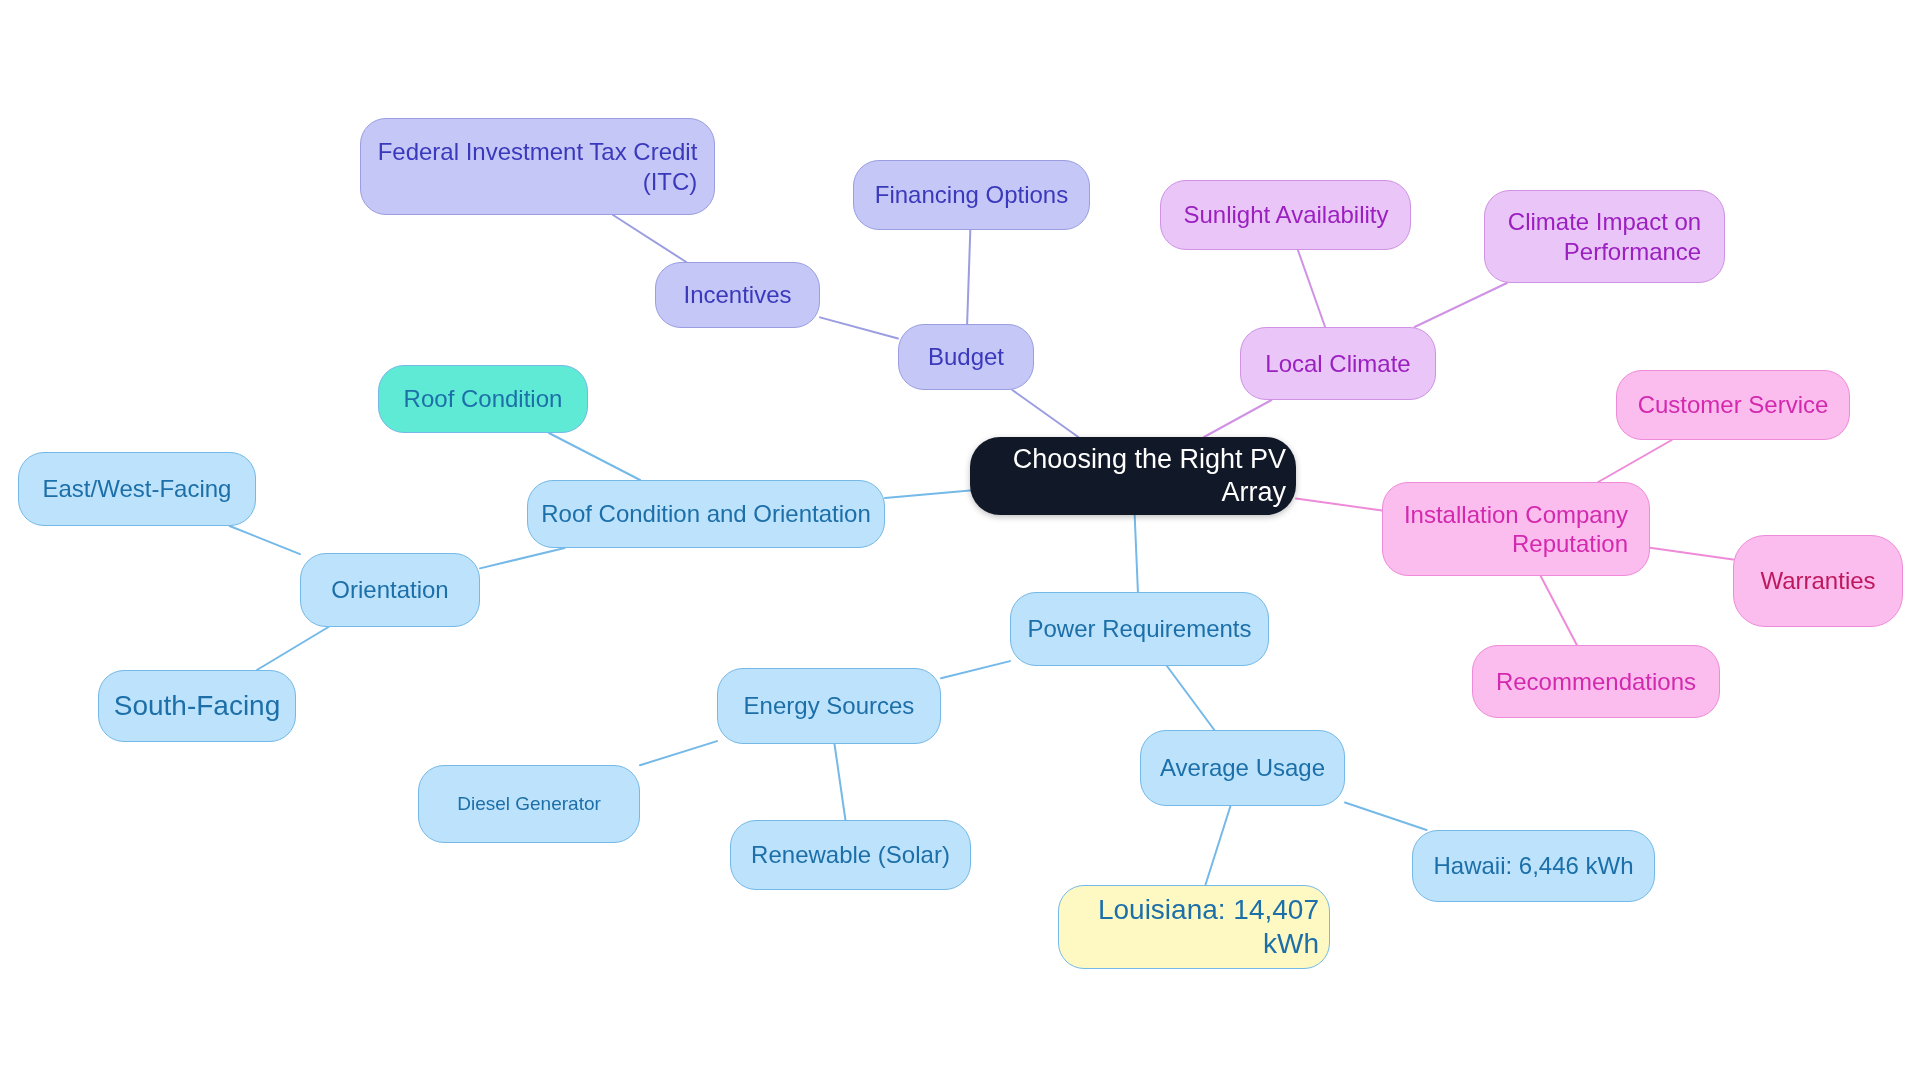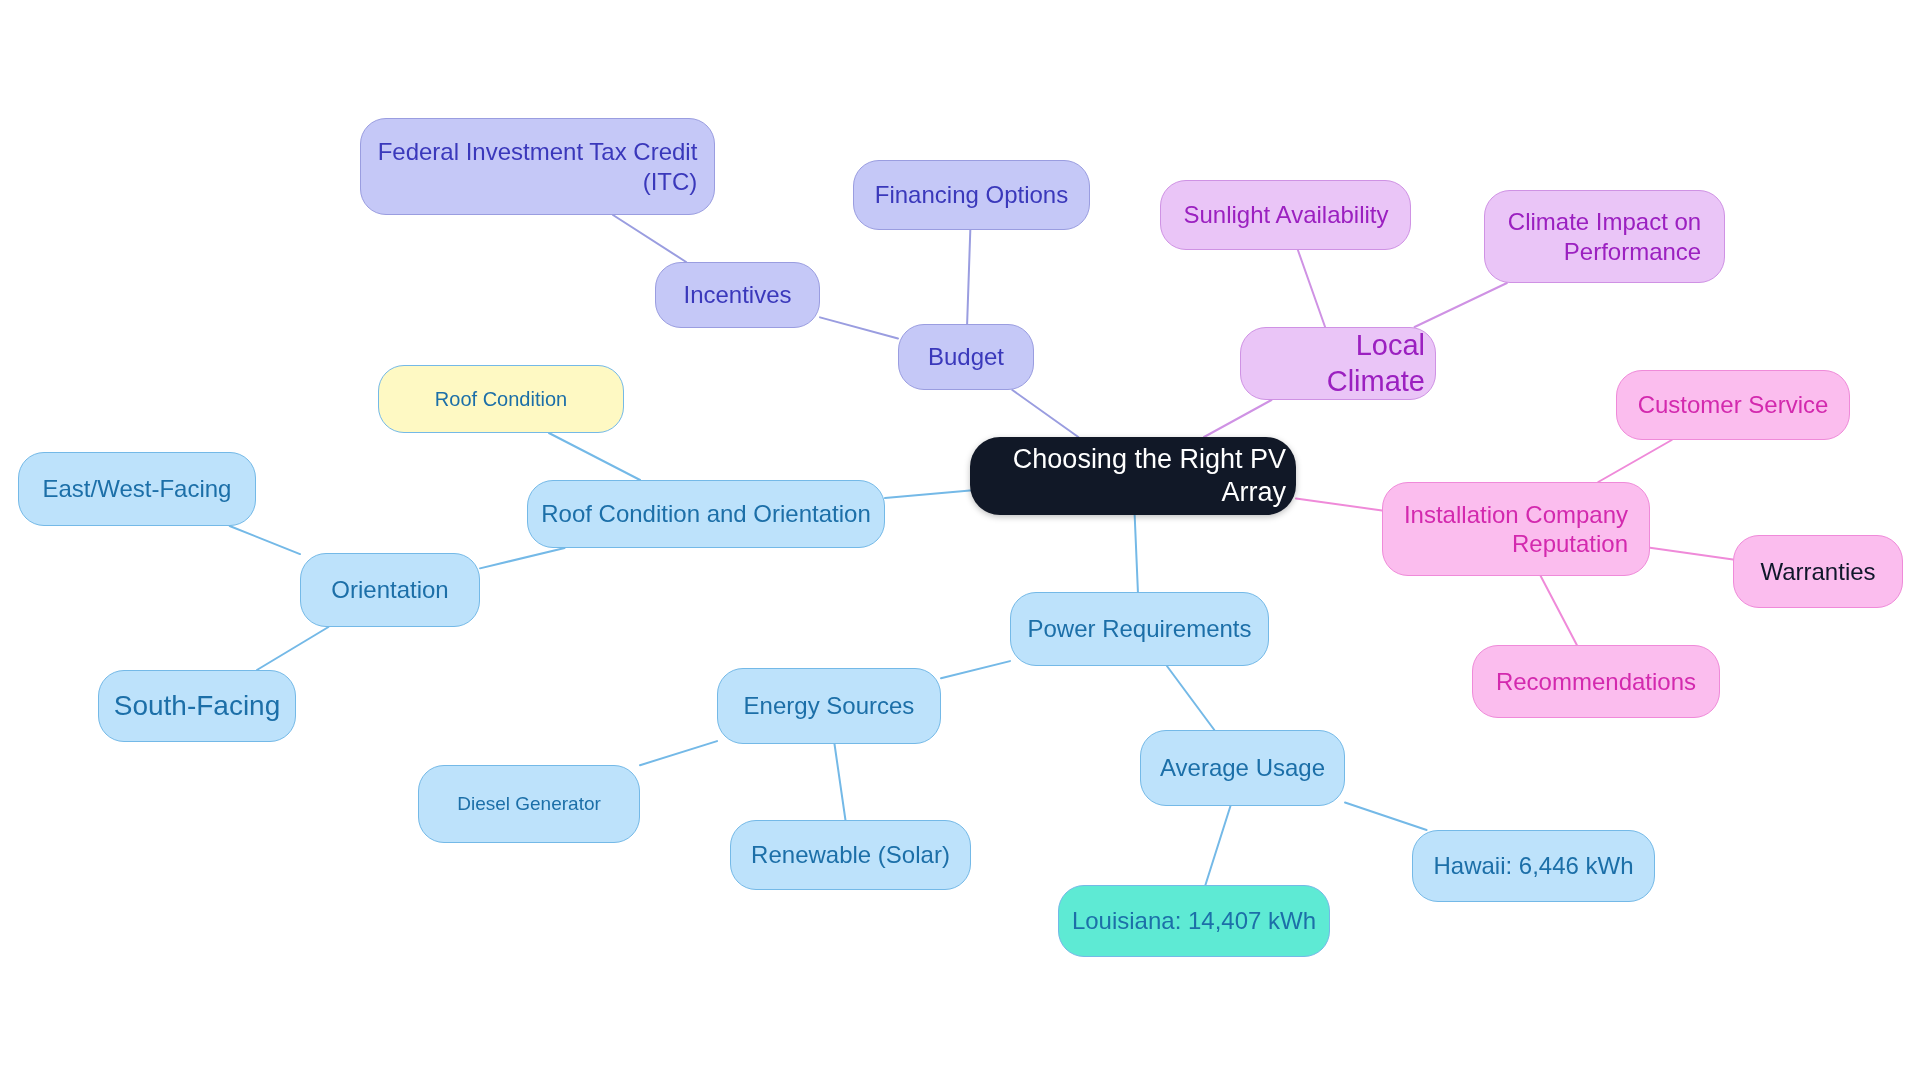--- a/index.html
+++ b/index.html
@@ -72,35 +72,35 @@
       <line x1="1230.454248366013" y1="806" x2="1205.4117647058824" y2="885" stroke="#74b9e7" stroke-width="2" stroke-linecap="round"></line>
       <line x1="1345" y1="802.5189003436426" x2="1426.6020408163265" y2="830" stroke="#74b9e7" stroke-width="2" stroke-linecap="round"></line>
     </svg>
   <div id="node-layer">
       <div class="node root" style="left: 970px; top: 437px; width: 326px; height: 78px; background: rgb(17, 24, 39); color: rgb(255, 255, 255); border-color: transparent; font-size: 27px;">Choosing the Right PV Array</div>
       <div class="node" style="left: 898px; top: 324px; width: 136px; height: 66px; background: rgb(197, 200, 247); color: rgb(58, 56, 187); border-color: rgb(154, 157, 224); font-size: 24px;">Budget</div>
       <div class="node" style="left: 853px; top: 160px; width: 237px; height: 70px; background: rgb(197, 200, 247); color: rgb(58, 56, 187); border-color: rgb(154, 157, 224); font-size: 24px;">Financing Options</div>
       <div class="node" style="left: 655px; top: 262px; width: 165px; height: 66px; background: rgb(197, 200, 247); color: rgb(58, 56, 187); border-color: rgb(154, 157, 224); font-size: 24px;">Incentives</div>
       <div class="node" style="left: 360px; top: 118px; width: 355px; height: 97px; background: rgb(197, 200, 247); color: rgb(58, 56, 187); border-color: rgb(154, 157, 224); font-size: 24px;">Federal Investment Tax Credit
 (ITC)</div>
-      <div class="node" style="left: 1240px; top: 327px; width: 196px; height: 73px; background: rgb(234, 197, 247); color: rgb(155, 32, 192); border-color: rgb(207, 146, 228); font-size: 29px;">Local Climate</div>
+      <div class="node" style="left: 1240px; top: 327px; width: 196px; height: 73px; background: rgb(234, 197, 247); color: rgb(155, 32, 192); border-color: rgb(207, 146, 228); font-size: 24px;">Local Climate</div>
       <div class="node" style="left: 1160px; top: 180px; width: 251px; height: 70px; background: rgb(234, 197, 247); color: rgb(155, 32, 192); border-color: rgb(207, 146, 228); font-size: 24px; padding-left: 11px;">Sunlight Availability</div>
       <div class="node" style="left: 1484px; top: 190px; width: 241px; height: 93px; background: rgb(234, 197, 247); color: rgb(155, 32, 192); border-color: rgb(207, 146, 228); font-size: 24px;">Climate Impact on
 Performance</div>
       <div class="node" style="left: 1382px; top: 482px; width: 268px; height: 94px; background: rgb(251, 189, 238); color: rgb(211, 41, 174); border-color: rgb(239, 138, 217); font-size: 24px;">Installation Company
 Reputation</div>
       <div class="node" style="left: 1616px; top: 370px; width: 234px; height: 70px; background: rgb(251, 189, 238); color: rgb(211, 41, 174); border-color: rgb(239, 138, 217); font-size: 24px;">Customer Service</div>
-      <div class="node" style="left: 1733px; top: 535px; width: 170px; height: 73px; background: rgb(251, 189, 238); color: #0f172a; border-color: rgb(239, 138, 217); font-size: 24px;">Warranties</div>
+      <div class="node" style="left: 1733px; top: 535px; width: 170px; height: 92px; background: rgb(251, 189, 238); color: #be185d; border-color: rgb(239, 138, 217); font-size: 24px; border-radius: 32px;">Warranties</div>
       <div class="node" style="left: 1472px; top: 645px; width: 248px; height: 73px; background: rgb(251, 189, 238); color: rgb(211, 41, 174); border-color: rgb(239, 138, 217); font-size: 24px;">Recommendations</div>
       <div class="node" style="left: 527px; top: 480px; width: 358px; height: 68px; background: rgb(189, 226, 251); color: rgb(28, 111, 168); border-color: rgb(116, 185, 231); font-size: 24px;">Roof Condition and Orientation</div>
-      <div class="node" style="left: 378px; top: 365px; width: 246px; height: 68px; background: #fef9c3; color: rgb(28, 111, 168); border-color: rgb(116, 185, 231); font-size: 20px;">Roof Condition</div>
+      <div class="node" style="left: 378px; top: 365px; width: 210px; height: 68px; background: #5eead4; color: rgb(28, 111, 168); border-color: rgb(116, 185, 231); font-size: 24px;">Roof Condition</div>
       <div class="node" style="left: 300px; top: 553px; width: 180px; height: 74px; background: rgb(189, 226, 251); color: rgb(28, 111, 168); border-color: rgb(116, 185, 231); font-size: 24px;">Orientation</div>
       <div class="node" style="left: 18px; top: 452px; width: 238px; height: 74px; background: rgb(189, 226, 251); color: rgb(28, 111, 168); border-color: rgb(116, 185, 231); font-size: 24px;">East/West-Facing</div>
       <div class="node" style="left: 98px; top: 670px; width: 198px; height: 72px; background: rgb(189, 226, 251); color: rgb(28, 111, 168); border-color: rgb(116, 185, 231); font-size: 28px;">South-Facing</div>
       <div class="node" style="left: 1010px; top: 592px; width: 259px; height: 74px; background: rgb(189, 226, 251); color: rgb(28, 111, 168); border-color: rgb(116, 185, 231); font-size: 24px;">Power Requirements</div>
       <div class="node" style="left: 717px; top: 668px; width: 224px; height: 76px; background: rgb(189, 226, 251); color: rgb(28, 111, 168); border-color: rgb(116, 185, 231); font-size: 24px;">Energy Sources</div>
       <div class="node" style="left: 418px; top: 765px; width: 222px; height: 78px; background: rgb(189, 226, 251); color: rgb(28, 111, 168); border-color: rgb(116, 185, 231); font-size: 19px;">Diesel Generator</div>
       <div class="node" style="left: 730px; top: 820px; width: 241px; height: 70px; background: rgb(189, 226, 251); color: rgb(28, 111, 168); border-color: rgb(116, 185, 231); font-size: 24px;">Renewable (Solar)</div>
       <div class="node" style="left: 1140px; top: 730px; width: 205px; height: 76px; background: rgb(189, 226, 251); color: rgb(28, 111, 168); border-color: rgb(116, 185, 231); font-size: 24px;">Average Usage</div>
-      <div class="node" style="left: 1058px; top: 885px; width: 272px; height: 72px; background: #5eead4; color: rgb(28, 111, 168); border-color: rgb(116, 185, 231); font-size: 24px;">Louisiana: 14,407 kWh</div>
+      <div class="node" style="left: 1058px; top: 885px; width: 272px; height: 84px; background: #fef9c3; color: rgb(28, 111, 168); border-color: rgb(116, 185, 231); font-size: 28px;">Louisiana: 14,407 kWh</div>
       <div class="node" style="left: 1412px; top: 830px; width: 243px; height: 72px; background: rgb(189, 226, 251); color: rgb(28, 111, 168); border-color: rgb(116, 185, 231); font-size: 24px;">Hawaii: 6,446 kWh</div>
     </div>
 </div>
 
 </body></html>

